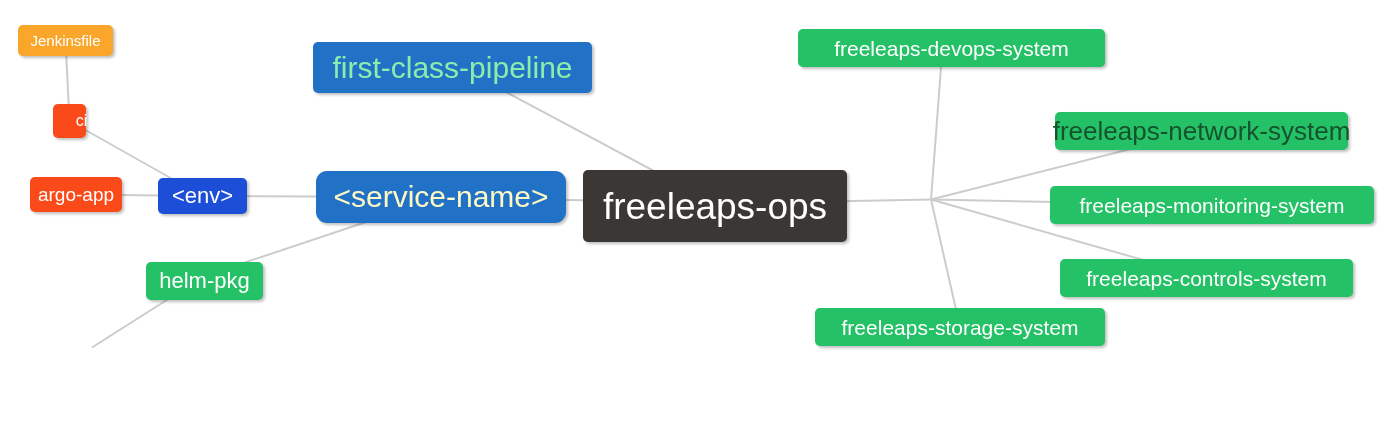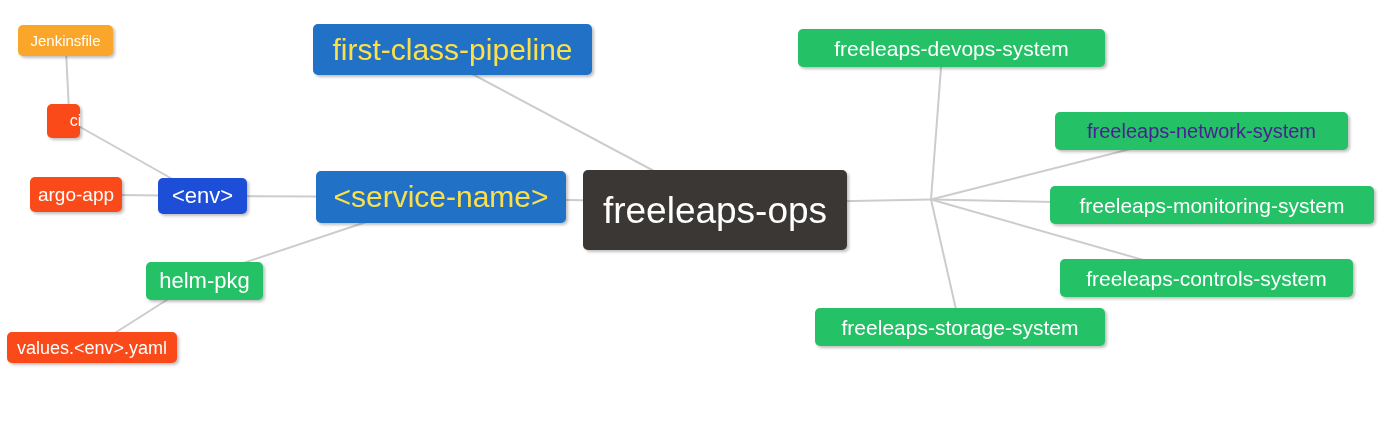--- a/index.html
+++ b/index.html
@@ -52,26 +52,25 @@
       <line x1="441" y1="197" x2="715" y2="203.5" stroke="#cccccc" stroke-width="2"></line>
       <line x1="452.5" y1="63.5" x2="715" y2="203.5" stroke="#cccccc" stroke-width="2"></line>
       <line x1="715" y1="203.5" x2="931" y2="199.5" stroke="#cccccc" stroke-width="2"></line>
       <line x1="931" y1="199.5" x2="942.5" y2="48" stroke="#cccccc" stroke-width="2"></line>
       <line x1="931" y1="199.5" x2="1201.5" y2="131" stroke="#cccccc" stroke-width="2"></line>
       <line x1="931" y1="199.5" x2="1212" y2="205" stroke="#cccccc" stroke-width="2"></line>
       <line x1="931" y1="199.5" x2="1206.5" y2="278" stroke="#cccccc" stroke-width="2"></line>
       <line x1="931" y1="199.5" x2="960" y2="327" stroke="#cccccc" stroke-width="2"></line>
     </svg>
 <div class="node" style="left: 18px; top: 25px; width: 95px; height: 31px; font-size: 15px; background: rgb(249, 166, 43); color: rgb(255, 255, 255);">Jenkinsfile</div>
-    <div class="node" style="left: 47px; top: 104px; width: 33px; height: 34px; font-size: 16px; background: rgb(251, 74, 25); color: rgb(255, 255, 255); padding-left: 24px;">ci</div>
+    <div class="node" style="left: 53px; top: 104px; width: 33px; height: 34px; font-size: 16px; background: rgb(251, 74, 25); color: rgb(255, 255, 255); padding-left: 24px;">ci</div>
     <div class="node" style="left: 30px; top: 177px; width: 92px; height: 35px; font-size: 19px; background: rgb(251, 74, 25); color: rgb(255, 255, 255);">argo-app</div>
     <div class="node" style="left: 158px; top: 178px; width: 89px; height: 36px; font-size: 22px; background: #1d4ed8; color: rgb(255, 255, 255);">&lt;env&gt;</div>
-    <div class="node" style="left: 316px; top: 171px; width: 250px; height: 52px; font-size: 30px; background: rgb(33, 113, 199); color: #fde047;">&lt;service-name&gt;</div>
-    <div class="node" style="left: 313px; top: 24px; width: 279px; height: 51px; font-size: 30px; background: rgb(33, 113, 199); color: #fde047;">first-class-pipeline</div>
-    <div class="node" style="left: 583px; top: 170px; width: 264px; height: 80px; font-size: 37px; background: rgb(58, 55, 52); color: rgb(255, 255, 255);">freeleaps-ops</div>
+    <div class="node" style="left: 316px; top: 171px; width: 250px; height: 52px; font-size: 30px; background: rgb(33, 113, 199); color: #fef9c3; border-radius: 11px;">&lt;service-name&gt;</div>
+    <div class="node" style="left: 313px; top: 42px; width: 279px; height: 51px; font-size: 30px; background: rgb(33, 113, 199); color: #86efac;">first-class-pipeline</div>
+    <div class="node" style="left: 583px; top: 170px; width: 264px; height: 72px; font-size: 37px; background: rgb(58, 55, 52); color: rgb(255, 255, 255);">freeleaps-ops</div>
     <div class="node" style="left: 798px; top: 29px; width: 307px; height: 38px; font-size: 21px; background: rgb(37, 193, 103); color: rgb(255, 255, 255);">freeleaps-devops-system</div>
-    <div class="node" style="left: 1055px; top: 112px; width: 293px; height: 38px; font-size: 20px; background: rgb(37, 193, 103); color: #4c1d95;">freeleaps-network-system</div>
+    <div class="node" style="left: 1055px; top: 112px; width: 293px; height: 38px; font-size: 26px; background: rgb(37, 193, 103); color: #14532d;">freeleaps-network-system</div>
     <div class="node" style="left: 1050px; top: 186px; width: 324px; height: 38px; font-size: 21px; background: rgb(37, 193, 103); color: rgb(255, 255, 255);">freeleaps-monitoring-system</div>
     <div class="node" style="left: 1060px; top: 259px; width: 293px; height: 38px; font-size: 21px; background: rgb(37, 193, 103); color: rgb(255, 255, 255);">freeleaps-controls-system</div>
     <div class="node" style="left: 815px; top: 308px; width: 290px; height: 38px; font-size: 21px; background: rgb(37, 193, 103); color: rgb(255, 255, 255); text-align: center;">freeleaps-storage-system</div>
     <div class="node" style="left: 146px; top: 262px; width: 117px; height: 38px; font-size: 22px; background: rgb(37, 193, 103); color: rgb(255, 255, 255); text-align: right;">helm-pkg</div>
-    <div class="node" style="left: 7px; top: 332px; width: 170px; height: 31px; font-size: 18px; background: rgb(251, 74, 25); color: rgb(255, 255, 255);">values.&lt;env&gt;.yaml</div>
   </div>
 
 </body></html>

